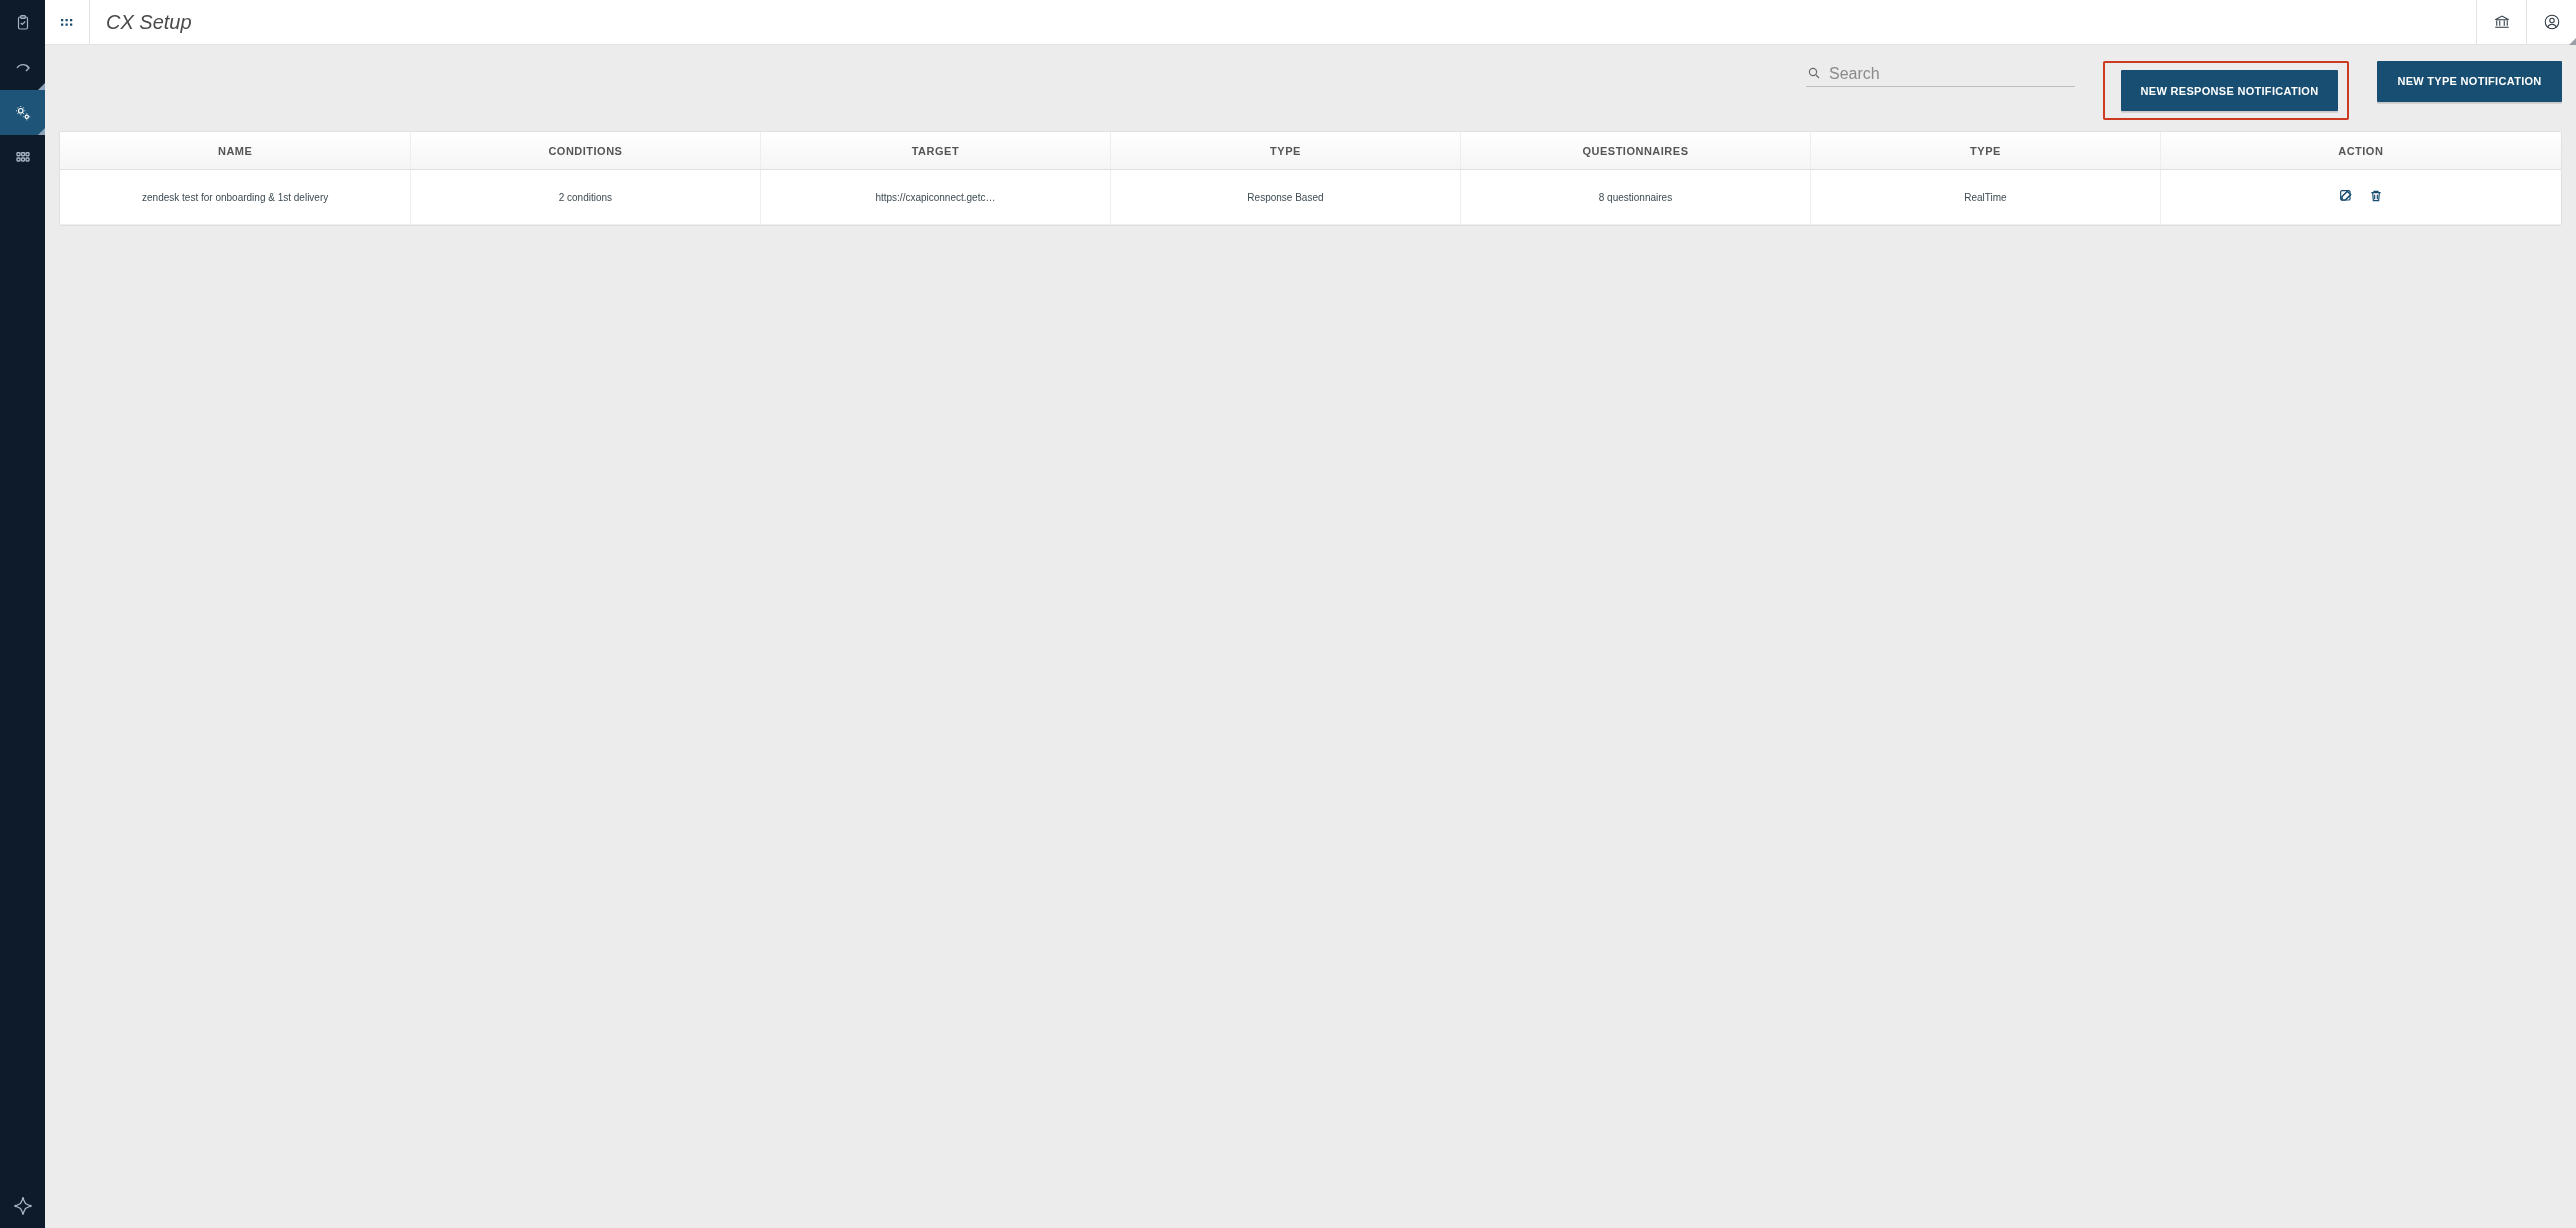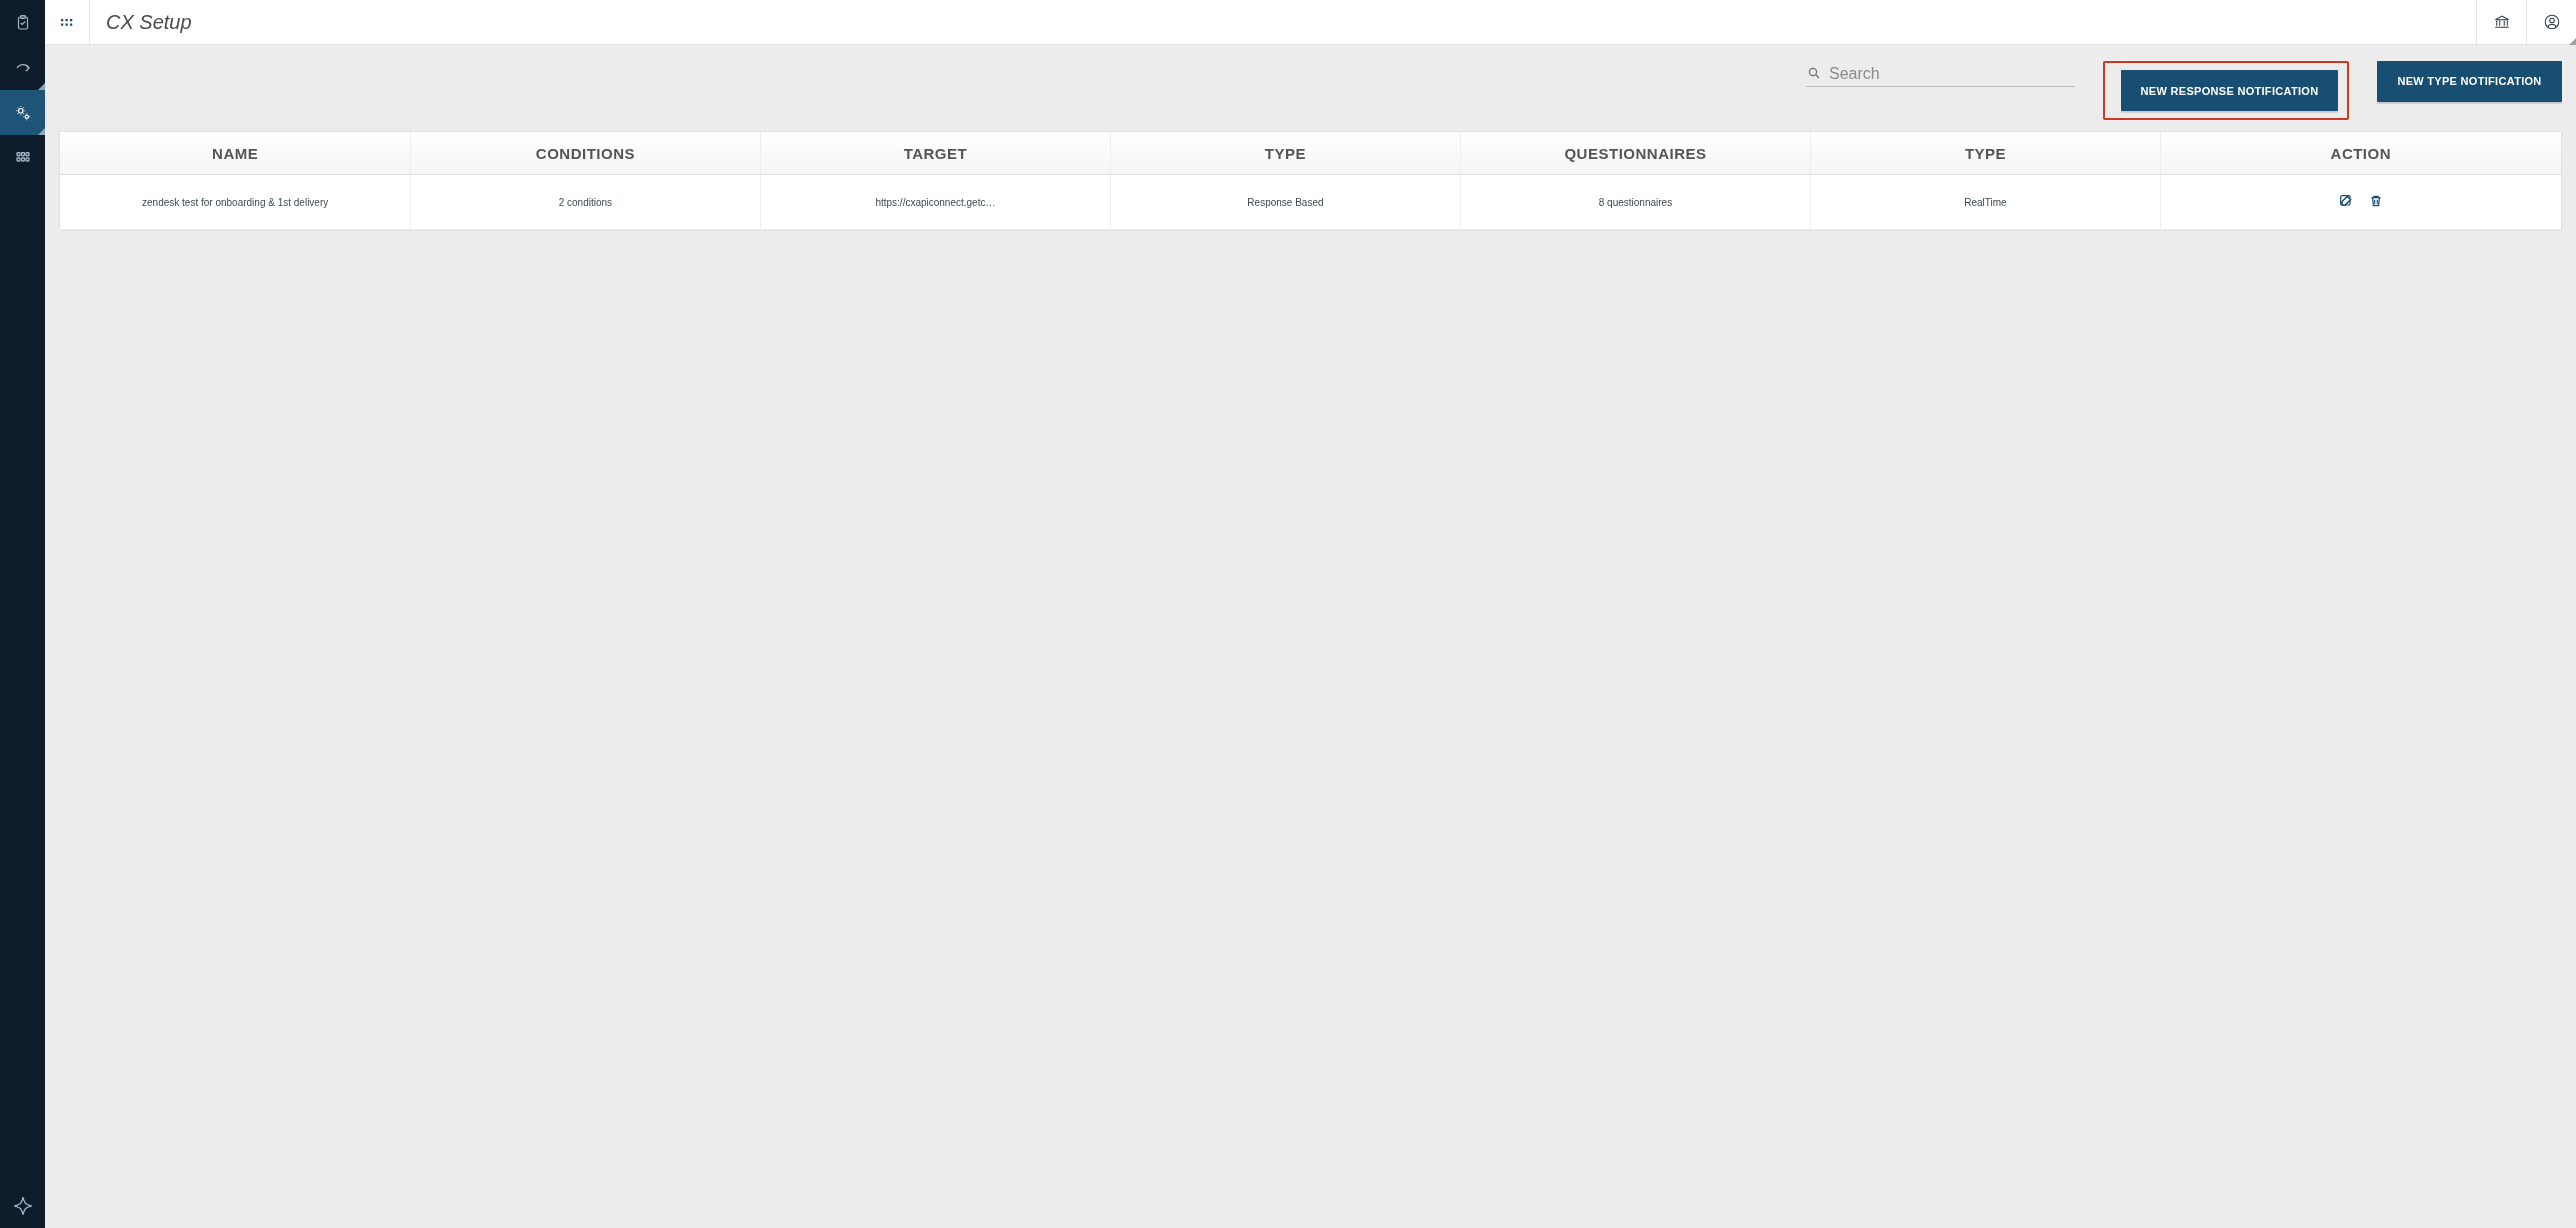--- a/index.html
+++ b/index.html
@@ -33,21 +33,21 @@
     .search-wrap { display: flex; align-items: center; gap: 7.2px; border-bottom: 0.9px solid #bdbdbd; padding: 3.6px 1.8px; width: 269px; }
     .search-input { border: none; outline: none; background: transparent; font-size: 16px; color: #333; flex: 1; }
     .search-input::placeholder { color: #8a8a8a; }
     .search-svg { width: 14.4px; height: 14.4px; color: #6b6b6b; }
     .btn { background: #184e71; color: #fff; border: none; border-radius: 1px; font-size: 11px; font-weight: 600; letter-spacing: 0.3px; padding: 14.4px 20px; cursor: pointer; box-shadow: 0 1.8px 0 rgba(0,0,0,0.15); }
     .highlight-box { border: 2.7px solid #cc3b21; padding: 7.2px 9px 7.2px 16px; border-radius: 1.8px; display: inline-flex; align-items: center; }
 
     
     .table-wrap { margin-top: 10.8px; background: #fff; border: 0.9px solid #e0e0e0; border-radius: 1.8px; overflow: hidden; }
     table { width: 100%; border-collapse: collapse; table-layout: fixed; }
-    thead th { font-size: 15px; letter-spacing: 0.5px; font-weight: 600; color: #555; background: linear-gradient(#ffffff, #f5f5f5); border-bottom: 0.9px solid #e0e0e0; padding: 12.6px 7.2px; text-align: center; border-right: 0.9px solid #eee; }
+    thead th { font-size: 11px; letter-spacing: 0.5px; font-weight: 600; color: #555; background: linear-gradient(#ffffff, #f5f5f5); border-bottom: 0.9px solid #e0e0e0; padding: 12.6px 7.2px; text-align: center; border-right: 0.9px solid #eee; }
     tbody td { font-size: 10px; color: #3d4a52; padding: 18px 2px; text-align: center; border-right: 0.9px solid #eee; }
     thead th:last-child, tbody td:last-child { border-right: none; }
     tbody tr { border-bottom: 0.9px solid #eee; }
     .col-name { width: 14%; }
     .col-cond { width: 14%; }
     .col-target { width: 14%; }
     .col-type { width: 14%; }
     .col-quest { width: 14%; }
     .col-mode { width: 14%; }
     .col-action { width: 16%; }

